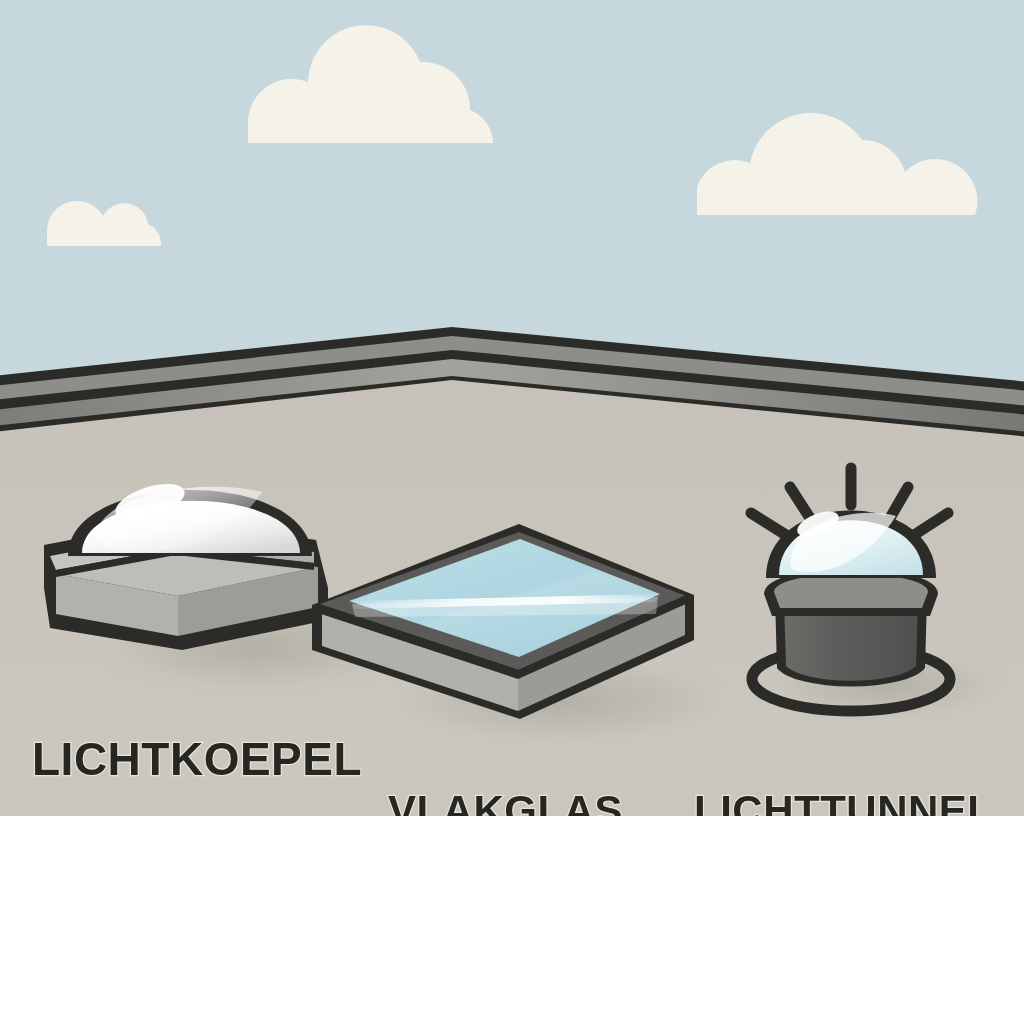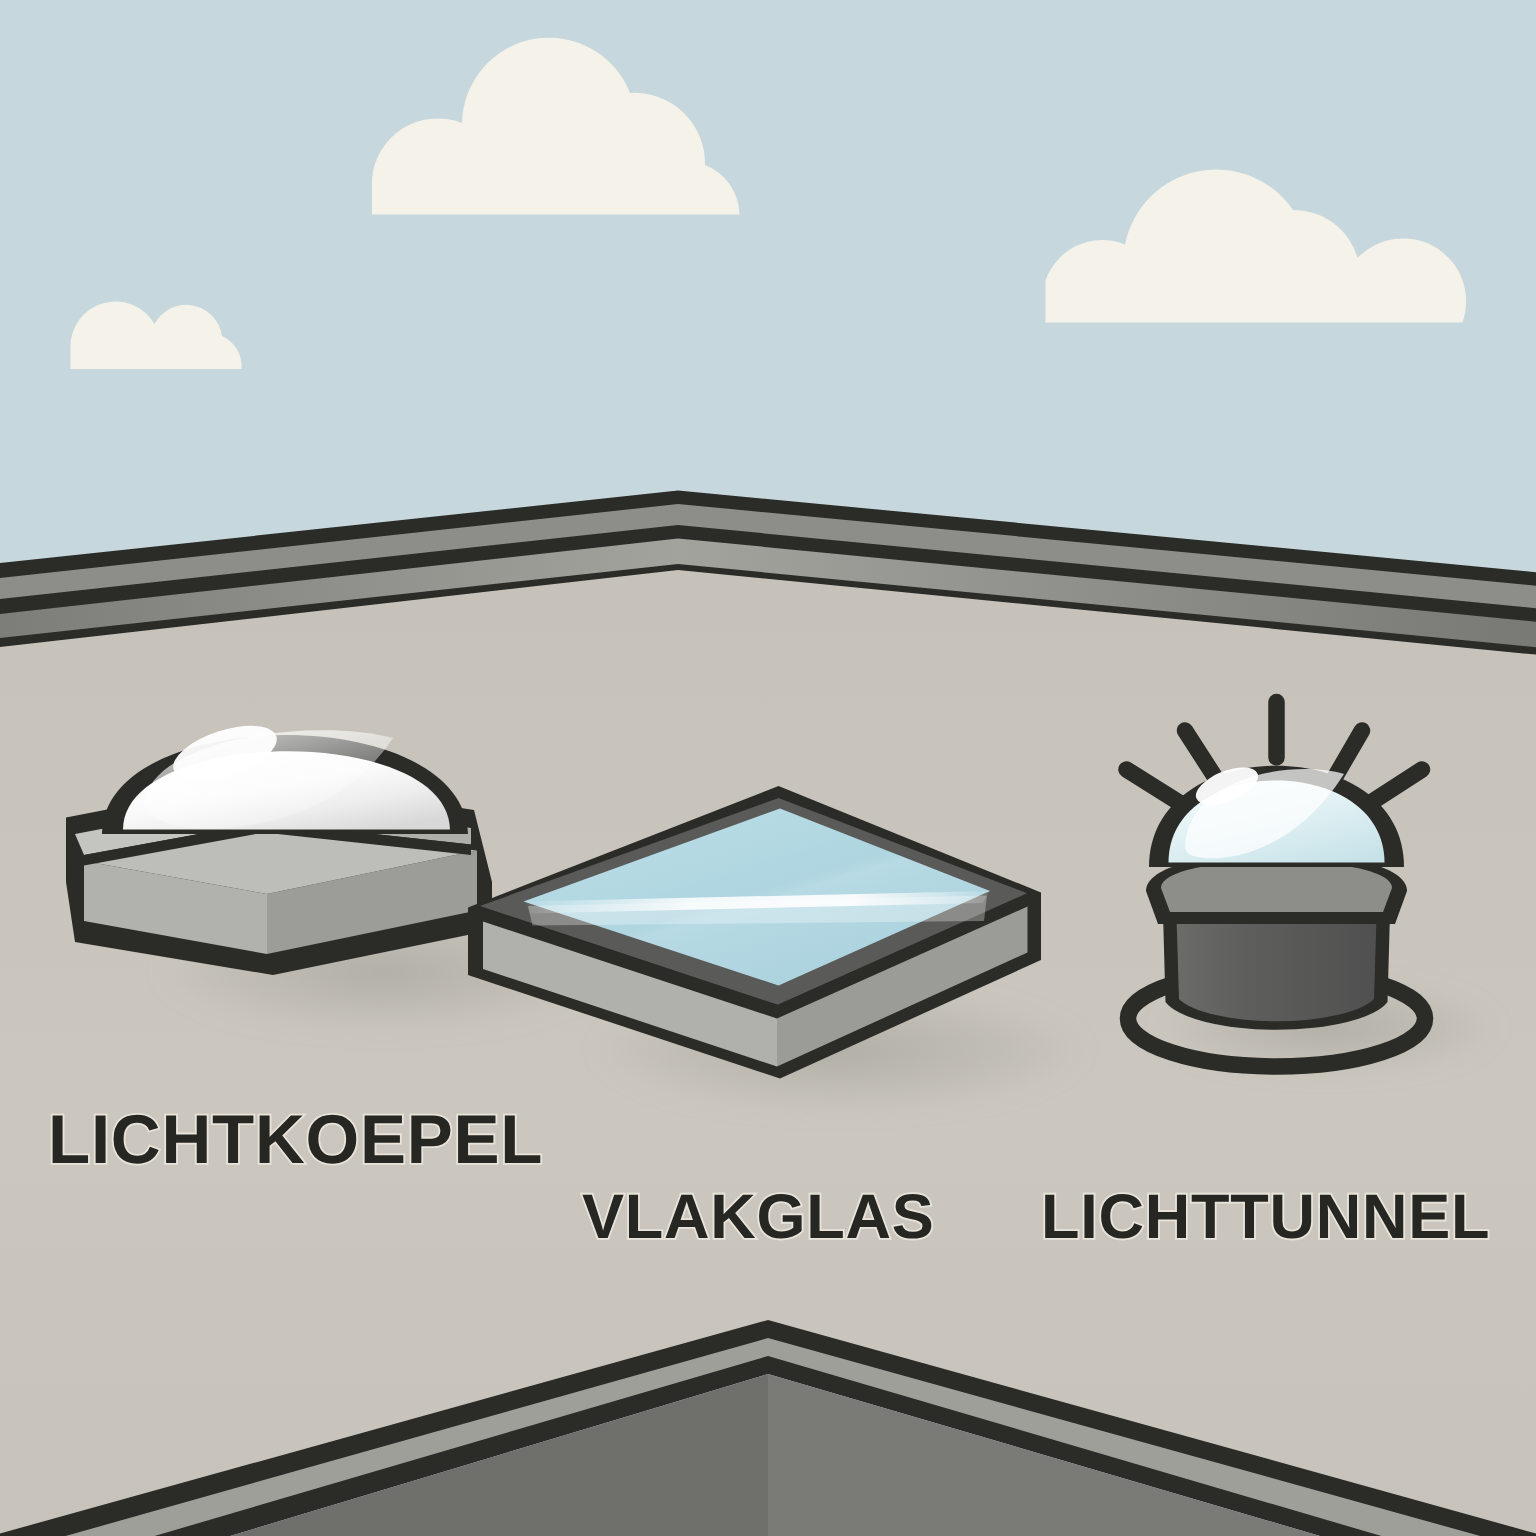--- a/index.html
+++ b/index.html
@@ -3,21 +3,21 @@
 <meta charset="utf-8">
 <style>
   html, body {
     margin: 0;
     padding: 0;
     background: #ffffff;
   }
   #scene {
     position: relative;
     width: 1024px;
-    height: 1024px;
+    height: 816px;
     overflow: hidden;
     font-family: "Liberation Sans", sans-serif;
   }
   #scene svg {
     display: block;
     width: 1024px;
     height: 1024px;
   }
   .label-text {
     font-family: "Liberation Sans", sans-serif;

